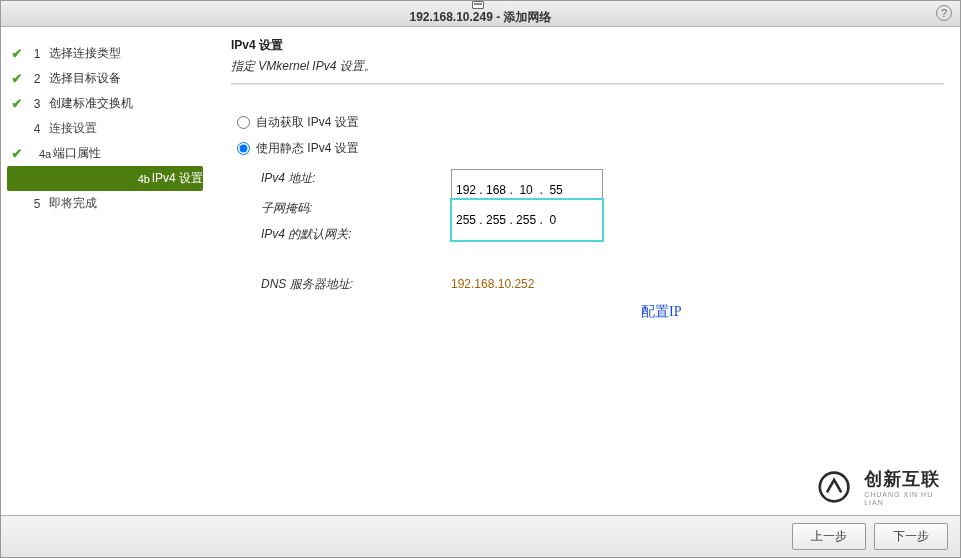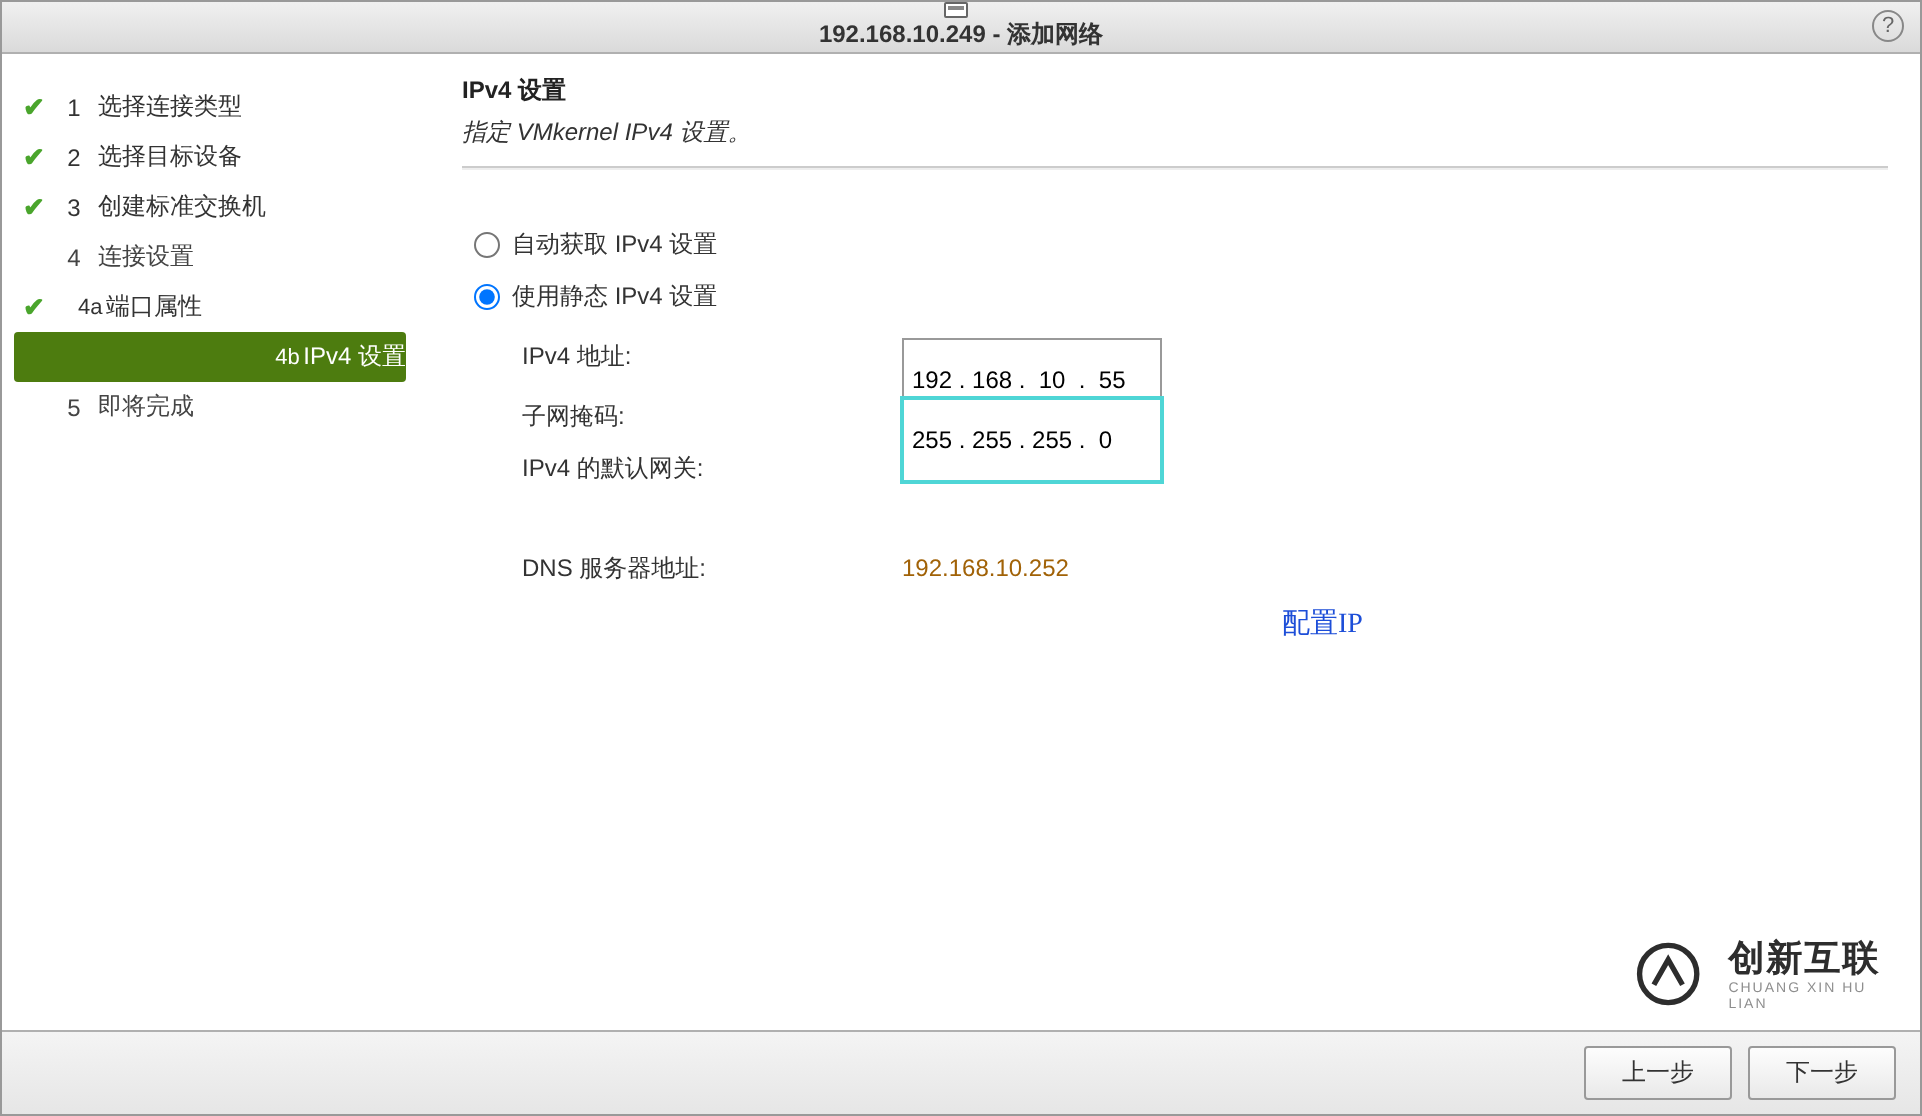--- a/index.html
+++ b/index.html
@@ -77,24 +77,24 @@
       position: relative;
     }
     .section-title { font-weight: bold; margin-bottom: 4px; font-size: 12px; color:#222; }
     .section-sub { color: #333; margin-bottom: 8px; font-style: italic; }
     .section-divider { border: none; border-top: 1px solid #ccc; margin-bottom: 0; }
     .section-body { border-top: 1px solid #eee; padding-top: 26px; padding-left: 6px; flex:1; position:relative; }
     .radio-row { display: flex; align-items: center; height: 22px; margin-bottom: 4px; }
     .radio-row input[type="radio"] { margin-right: 6px; }
     .field-box { padding-left: 24px; margin-top: 4px; }
     .field-row { display: flex; align-items: center; height: 30px; }
-    .field-label { width: 190px; color: #333; }
+    .field-label { width: 190px; color: #333; font-style: italic; }
     .ip-input {
       border: 1px solid #999; padding: 20px 4px; font-family: inherit; font-size: 12px;
-      width: 130px; height: 22px; text-align: left; margin-top: 24px;
+      width: 152px; height: 22px; text-align: left; margin-top: 24px;
     }
     .ip-input.focused { outline: 2px solid #4fd6d6; outline-offset: -1px; border-color: #4fd6d6; }
     .static-value { color: #a16207; }
     .annotation { position: absolute; left: 410px; top: 218px; color: #1d4ed8; font-size: 14px; font-family: "SimSun", serif; }
     .footer {
       position: absolute; bottom: 0; left: 0; right: 0; height: 42px;
       background: linear-gradient(to bottom, #f4f4f4, #e6e6e6);
       border-top: 1px solid #b0b0b0;
       display: flex;
       justify-content: flex-end;

